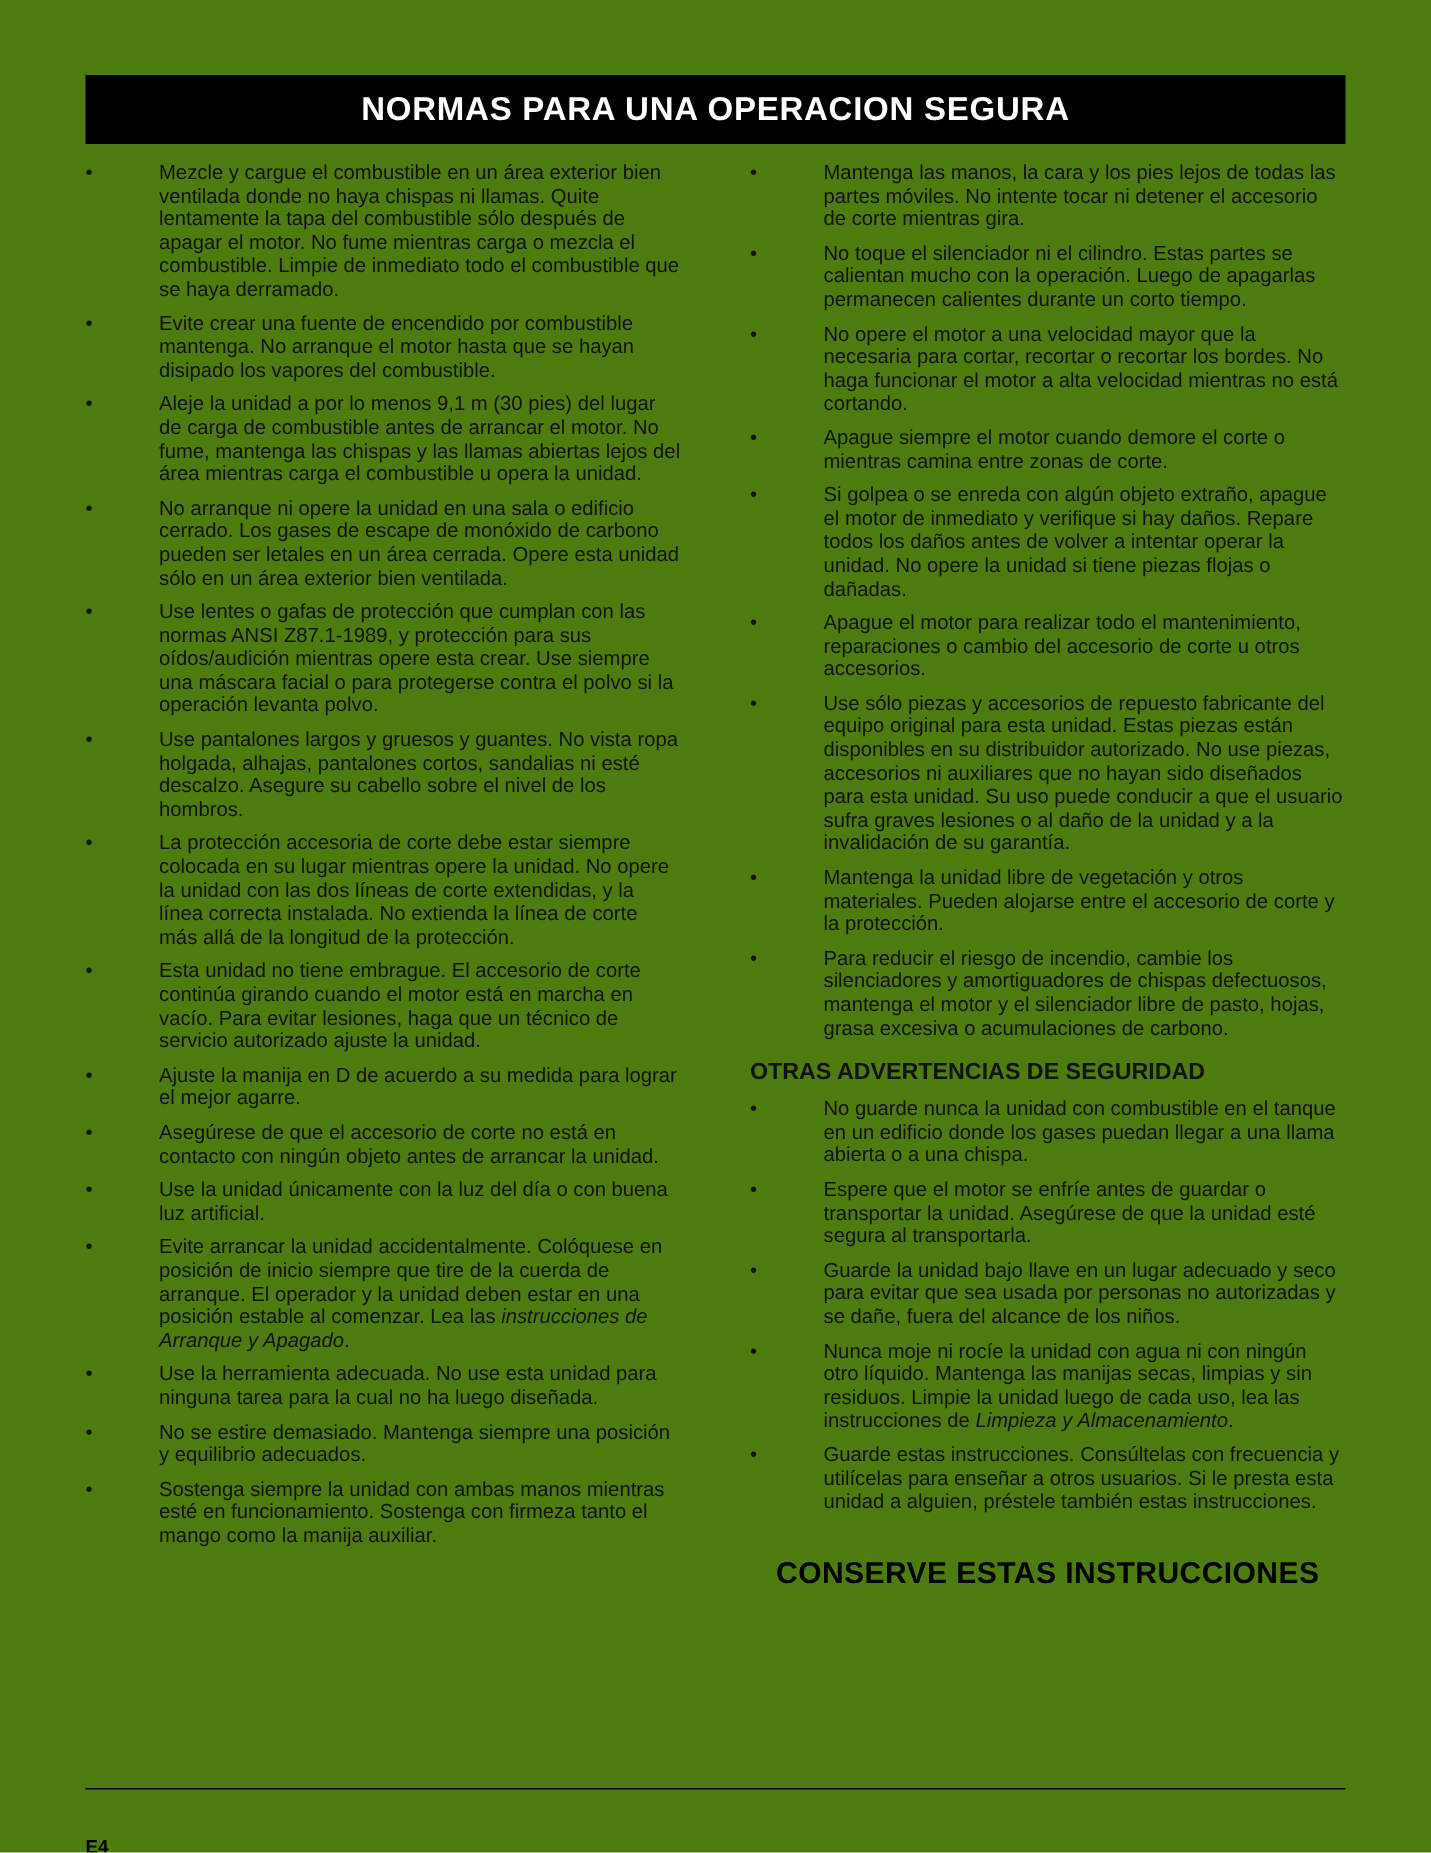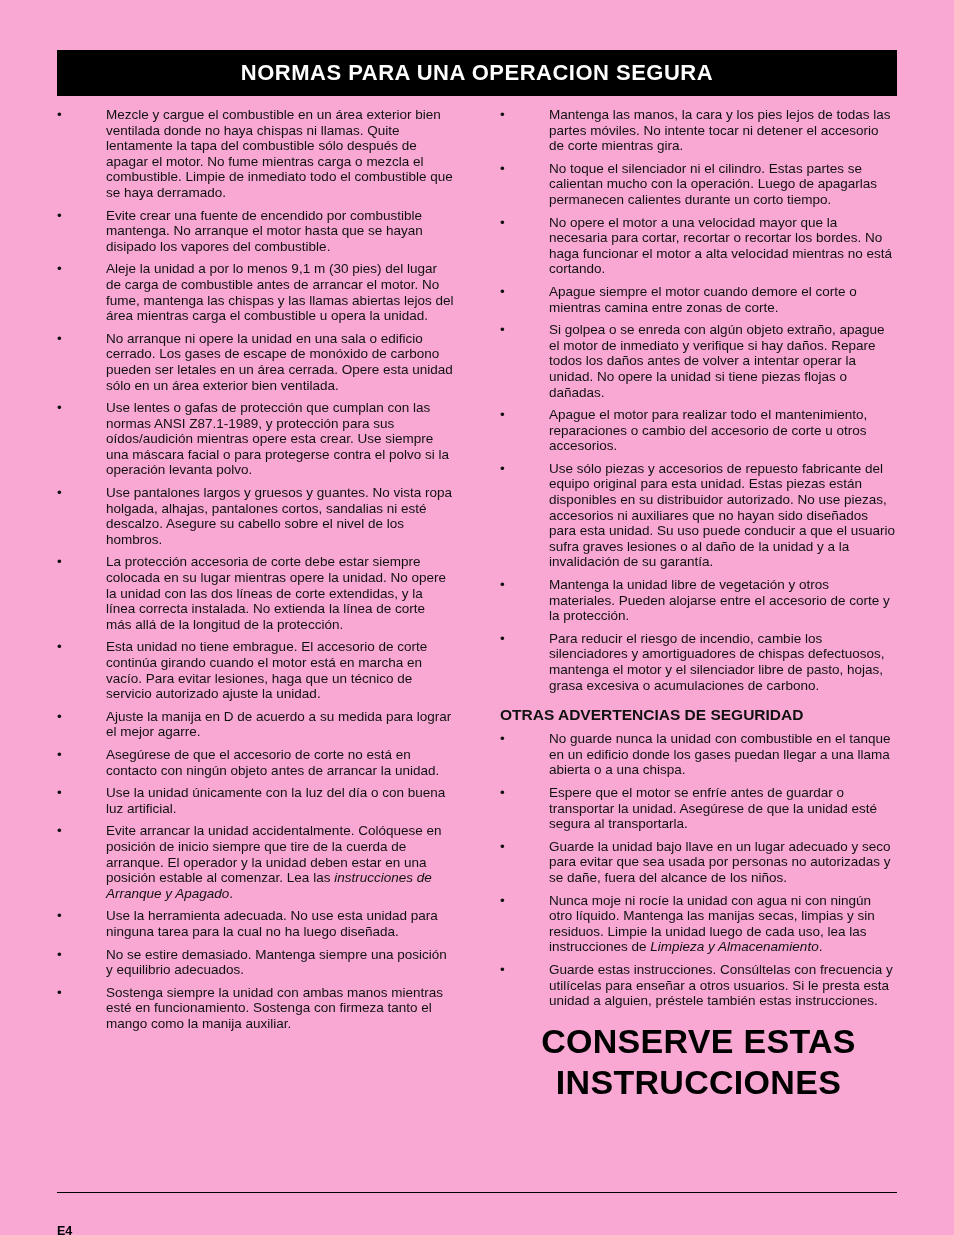--- a/index.html
+++ b/index.html
@@ -4,21 +4,21 @@
 <style>
   html, body {
     margin: 0;
     padding: 0;
     background: #ffffff;
   }
   .page {
     position: relative;
     width: 954px;
     height: 1235px;
-    background: #f9a8d4;
+    background: #4d7c0f;
     font-family: "Liberation Sans", sans-serif;
     color: #111111;
     overflow: hidden;
   }
   .title-bar {
     position: absolute;
     left: 57px;
     top: 50px;
     width: 840px;
     height: 46px;
@@ -65,25 +65,25 @@
   .bullet-text em {
     font-style: italic;
   }
   .section-heading {
     font-size: 15.5px;
     font-weight: bold;
     margin: 13px 0 8px 0;
     line-height: 17px;
   }
   .conserve-heading {
-    font-size: 34px;
+    font-size: 20px;
     font-weight: bold;
     text-align: center;
     line-height: 1.22;
-    margin: 12px 0 0 0;
+    margin: 28px 0 0 0;
     letter-spacing: 0.3px;
     color: #000000;
   }
   .footer-rule {
     position: absolute;
     left: 57px;
     top: 1192px;
     width: 840px;
     border-top: 1px solid #000000;
   }

